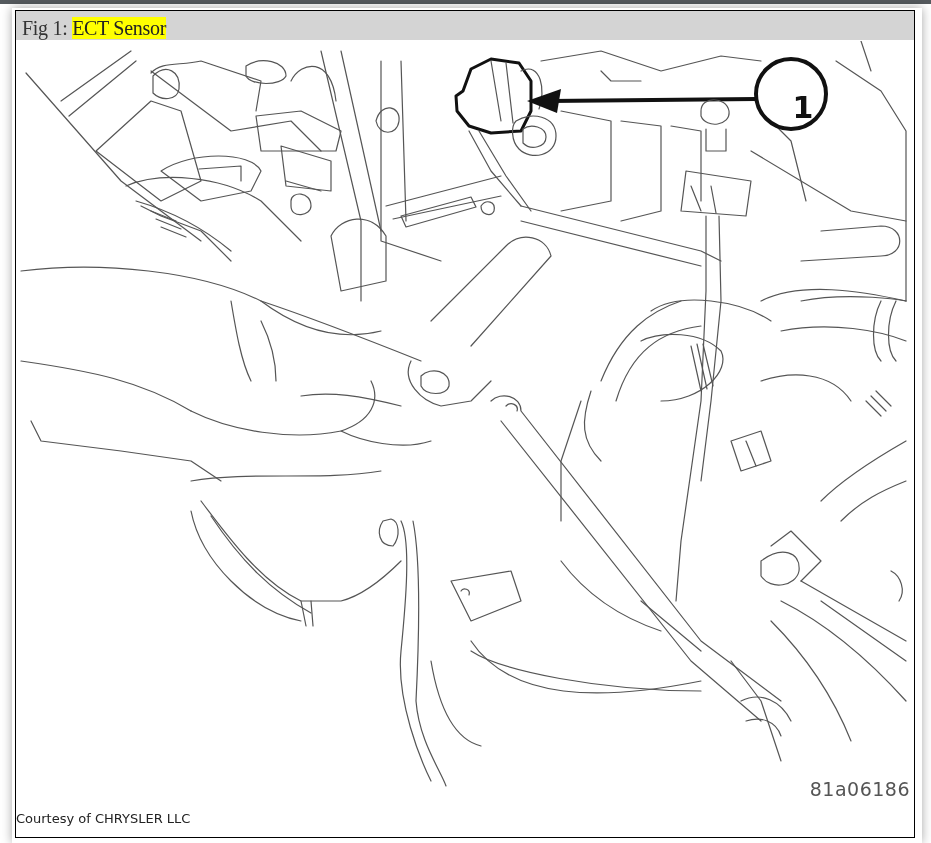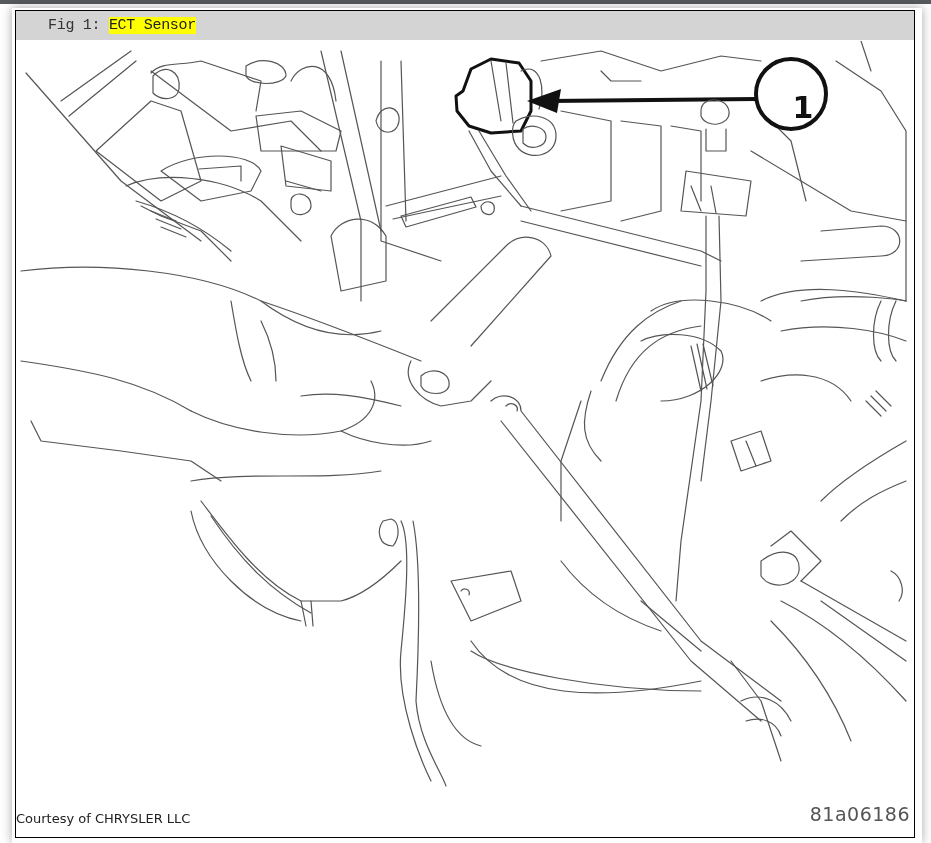--- a/index.html
+++ b/index.html
@@ -1,24 +1,24 @@
 <!DOCTYPE html>
 <html><head>
 <meta charset="utf-8">
 <style>
   html, body { margin:0; padding:0; }
   body { width:931px; height:843px; background:#ffffff; position:relative; overflow:hidden; font-family:"DejaVu Sans", sans-serif; }
   .topbar { position:absolute; left:0; top:0; width:931px; height:4px; background:#555a5e; }
   .shadow { position:absolute; left:12px; top:8px; width:910px; height:835px; box-shadow:0 0 10px rgba(0,0,0,0.35); }
   .figure { position:absolute; left:15px; top:10px; width:898px; height:826px; border:1px solid #000; background:#fff; }
   .caption-bar { position:absolute; left:0; top:0; width:898px; height:29px; background:#d4d4d4; }
-  .caption { position:absolute; left:6px; top:6px; font-size:15px; color:#333; font-family:Liberation Mono, monospace; white-space:nowrap; letter-spacing:-0.3px;margin-left:26px; }
+  .caption { position:absolute; left:6px; top:6px; font-size:20px; color:#333; font-family:Liberation Serif, serif; white-space:nowrap; letter-spacing:-0.3px; }
   .caption .hl { background:#ffff00; color:#222; }
   .drawing { position:absolute; left:0; top:30px; width:898px; height:760px; }
-  .fig-code { position:absolute; right:4px; top:792px; font-size:19px; color:#555; font-family:"DejaVu Sans", sans-serif; letter-spacing:0.5px; }
+  .fig-code { position:absolute; right:4px; top:767px; font-size:19px; color:#555; font-family:"DejaVu Sans", sans-serif; letter-spacing:0.5px; }
   .courtesy { position:absolute; left:0; width:898px; top:800px; font-size:13px; color:#222; font-family:"DejaVu Sans", sans-serif; }
   svg .ln { fill:none; stroke:#555; stroke-width:1.2; stroke-linecap:round; stroke-linejoin:round; }
   svg .bold { fill:none; stroke:#111; stroke-width:3; stroke-linejoin:round; }
 </style>
 </head>
 <body>
 
 <div class="topbar"></div>
 <div class="shadow"></div>
 

